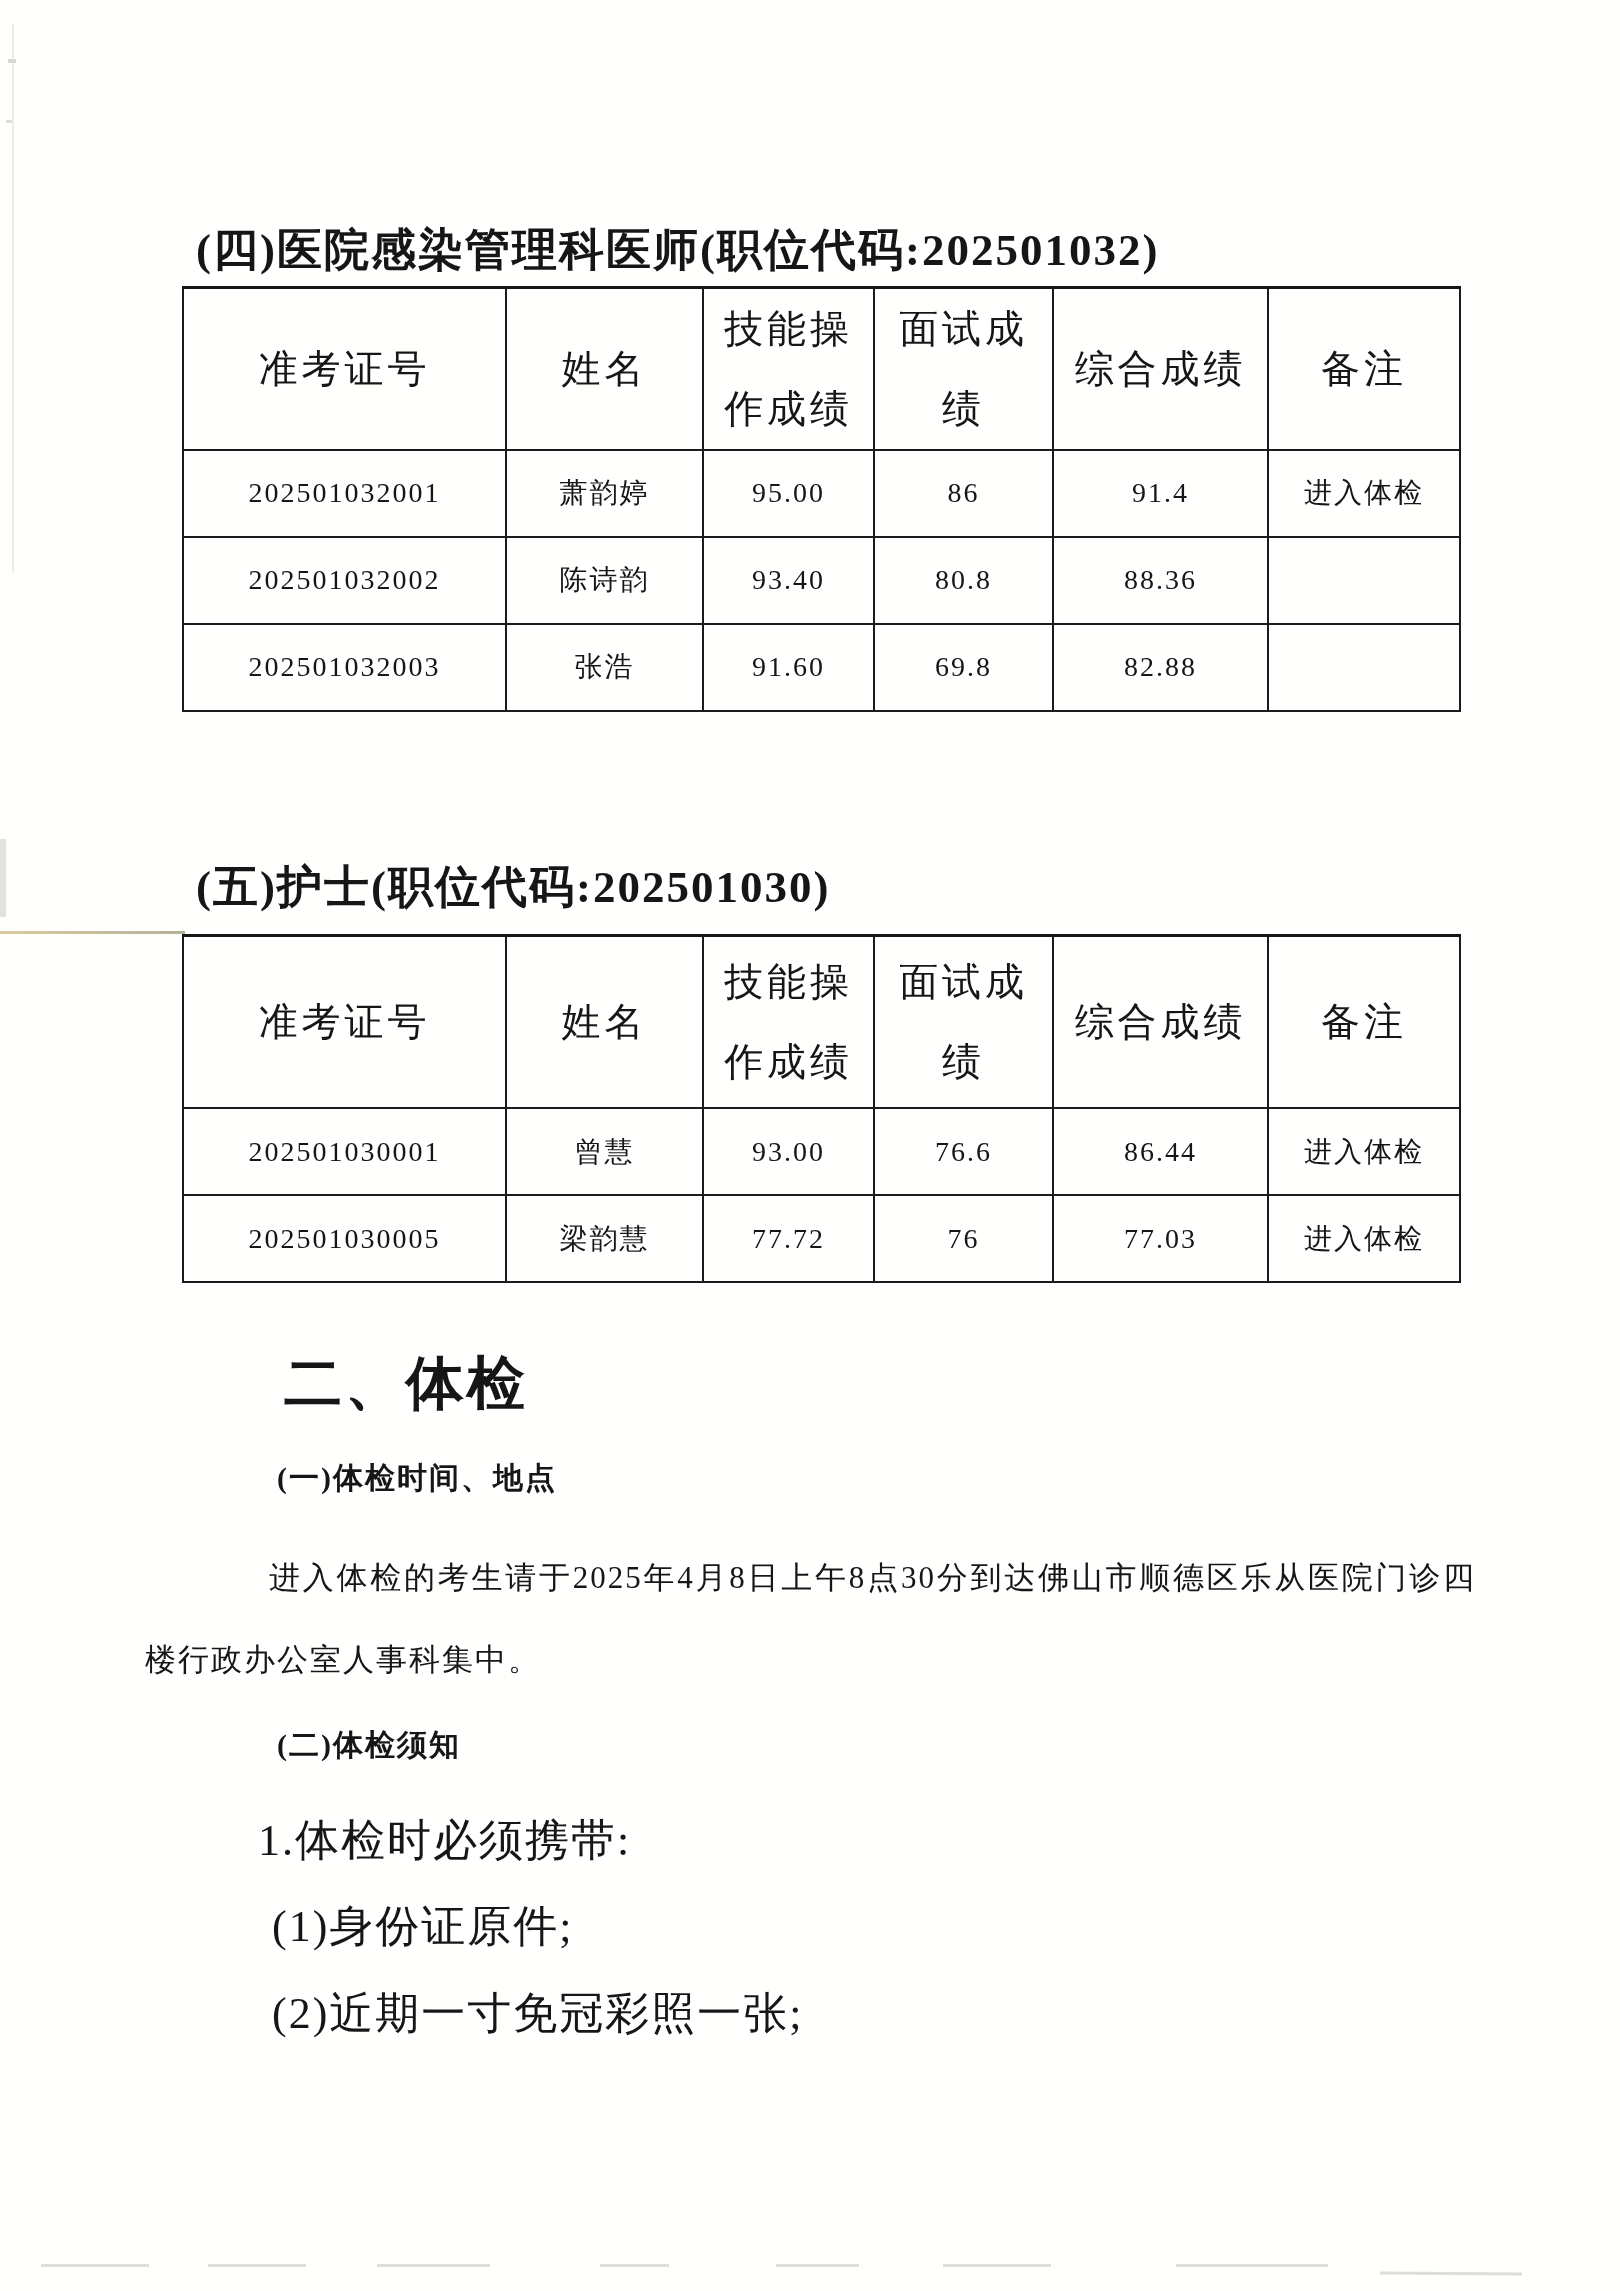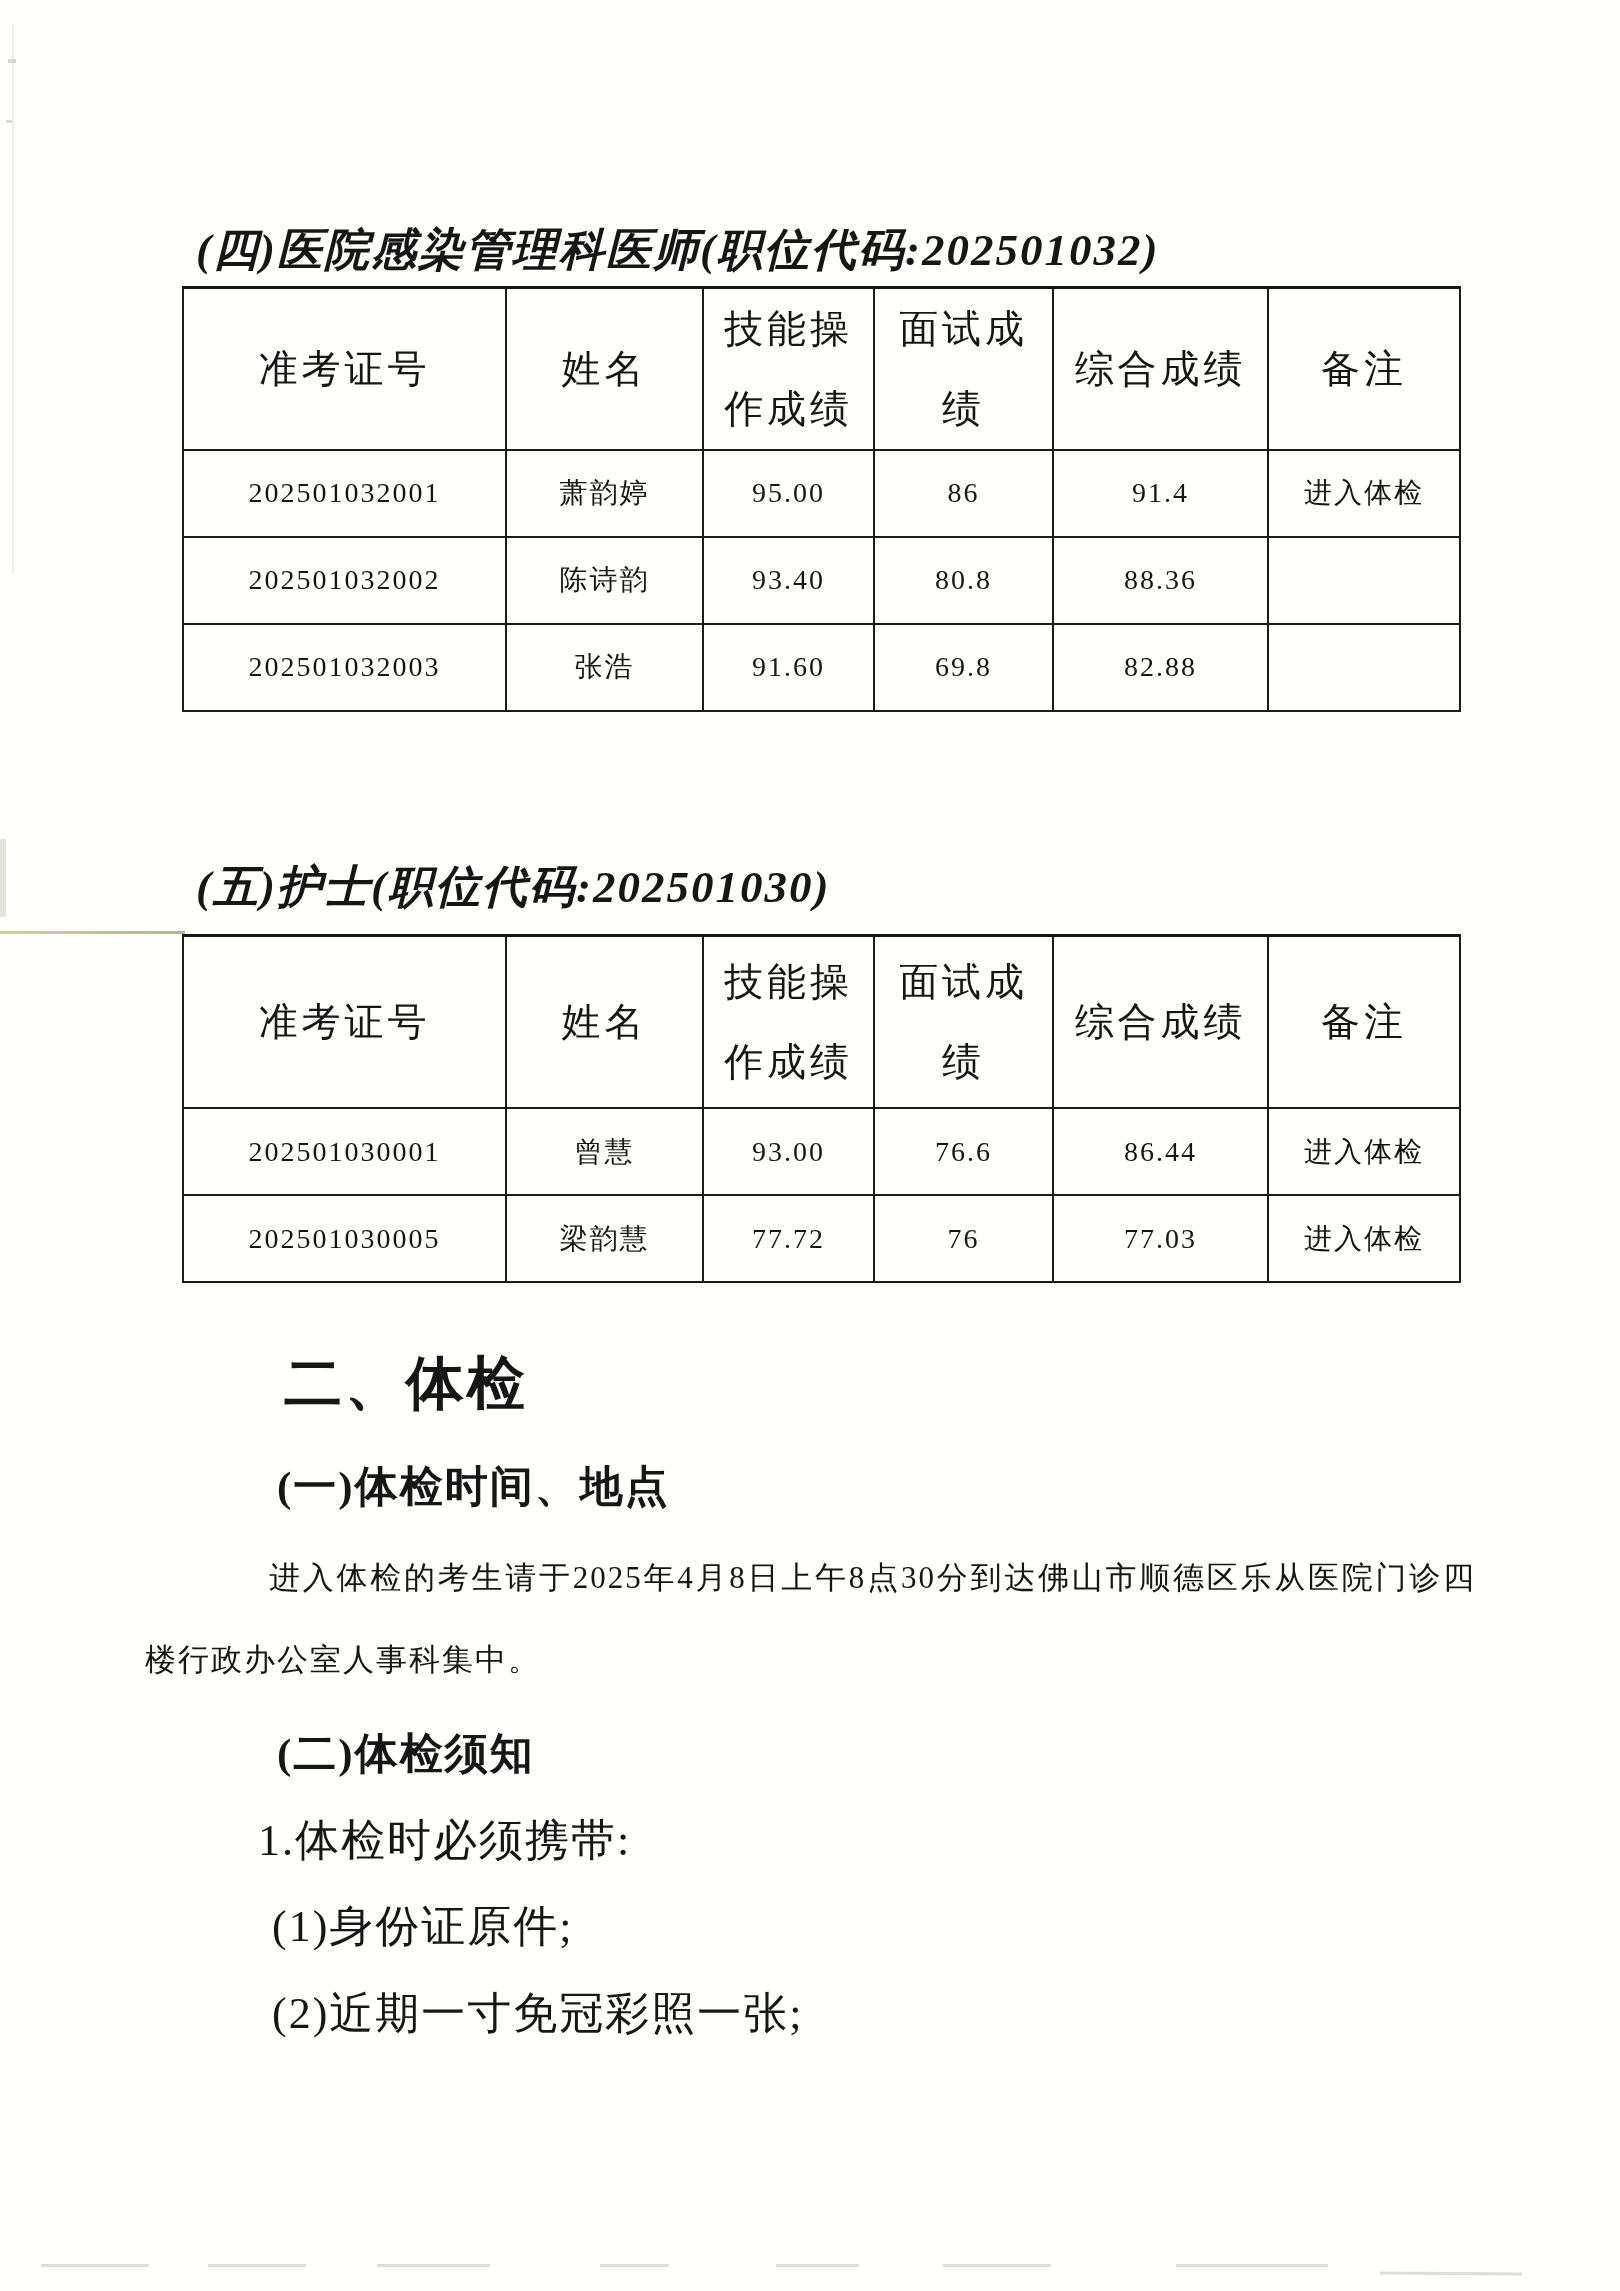--- a/index.html
+++ b/index.html
@@ -9,30 +9,29 @@
     background:#fffffe;
     overflow:hidden;
     font-family:"Liberation Serif","DejaVu Serif",serif;
     color:#161616;
   }
   
   .sec-title{
     position:absolute;left:196px;
     font-size:45px;font-weight:bold;letter-spacing:2px;
     white-space:nowrap;
-    font-style:italic;
   }
   .t4{top:220px;}
   .t5{top:857px;}
   .h-main{
     position:absolute;left:284px;top:1345px;
     font-size:58px;font-weight:bold;letter-spacing:2.9px;white-space:nowrap;
   }
   .h-sub{
-    position:absolute;font-size:43px;font-weight:bold;letter-spacing:2px;white-space:nowrap;font-family:Liberation Serif, serif;
+    position:absolute;font-size:30px;font-weight:bold;letter-spacing:2px;white-space:nowrap;font-family:Liberation Serif, serif;
   }
   .s1{left:277px;top:1458px;}
   .s2{left:277px;top:1725px;}
   .para{
     position:absolute;left:145px;top:1537px;width:1331px;
     font-size:31px;line-height:82px;letter-spacing:2px;
     text-indent:124px;text-align:justify;
   }
   .line-item{
     position:absolute;font-size:44px;letter-spacing:2px;white-space:nowrap;

